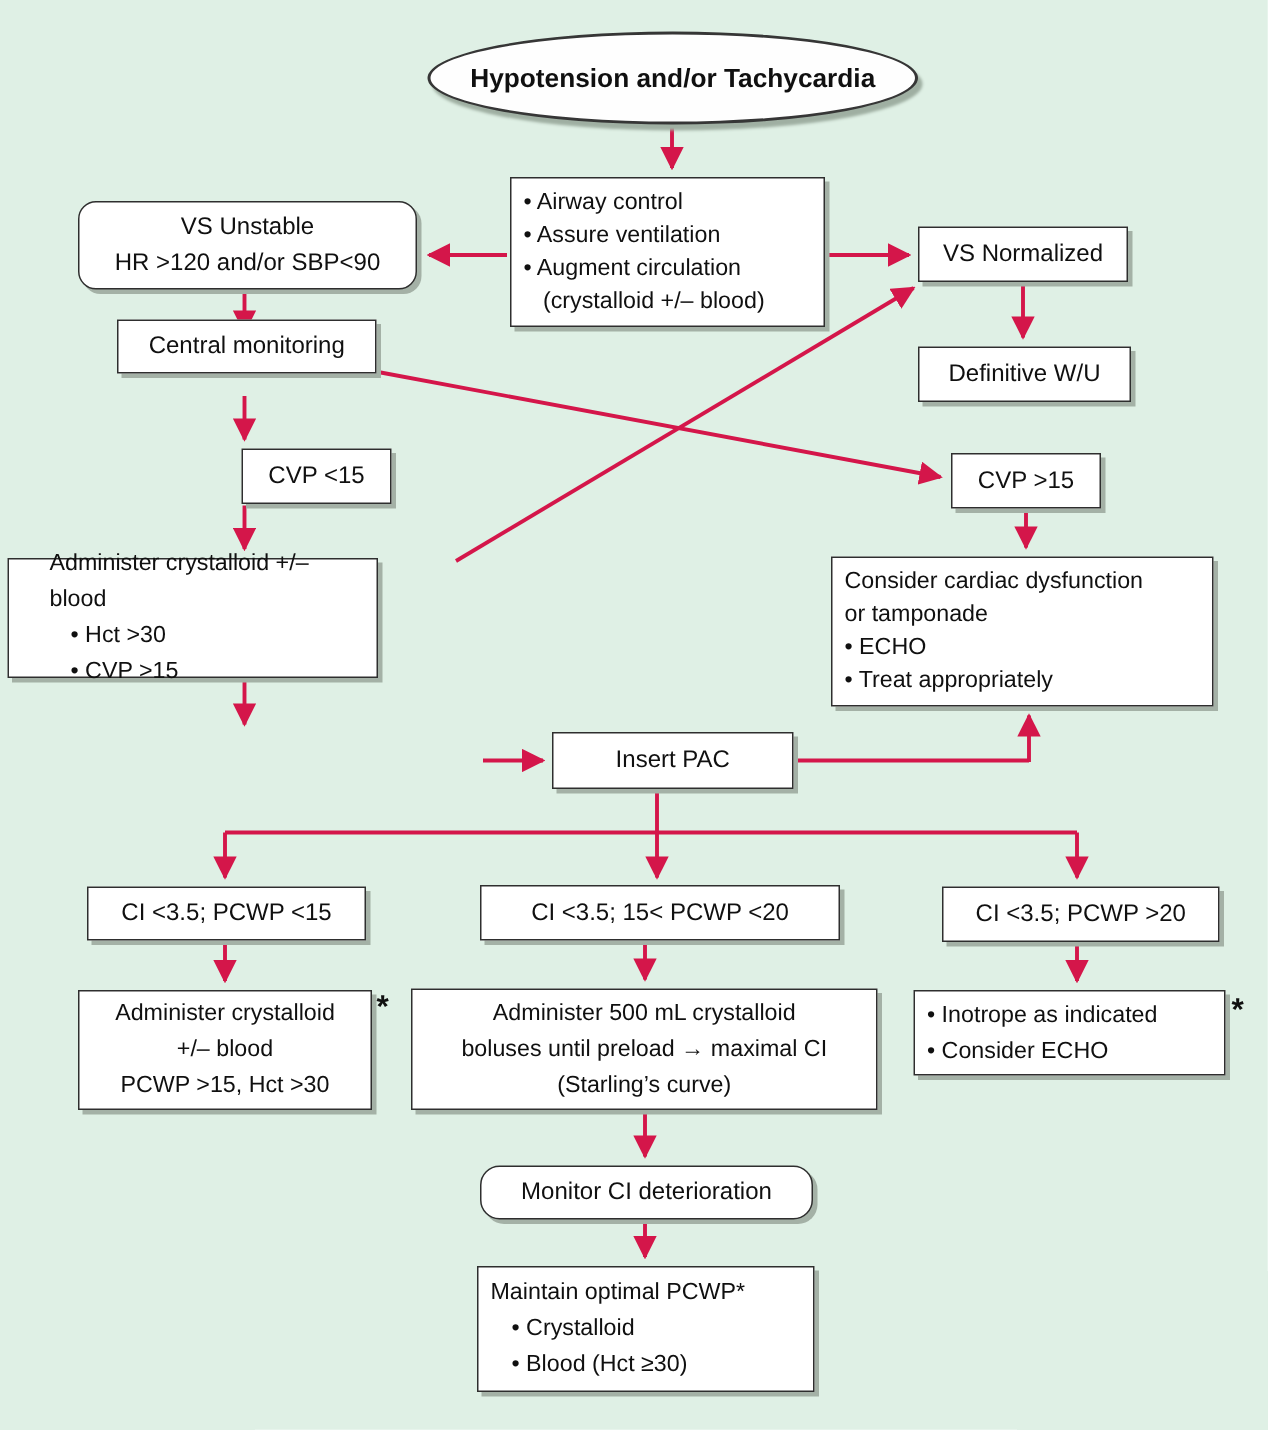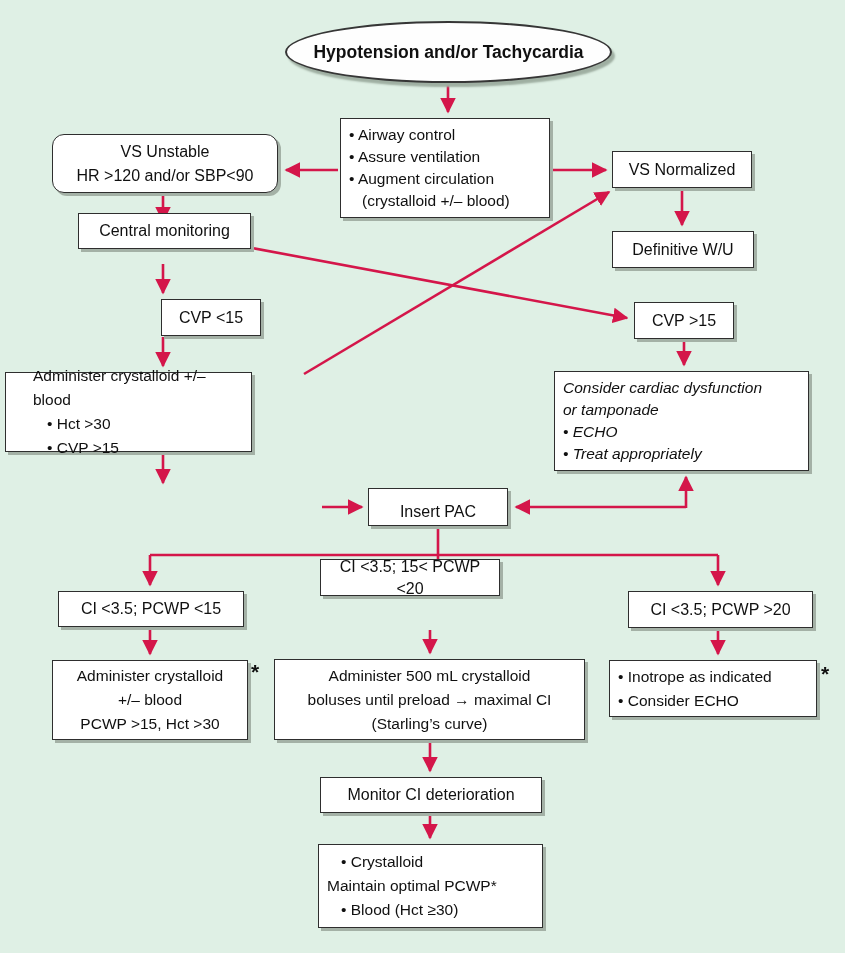--- a/index.html
+++ b/index.html
@@ -36,30 +36,30 @@
   }
   
   #n-initial{left:340px;top:118px;width:210px;height:100px;}
   #n-vs-unstable{left:52px;top:134px;width:226px;height:59px;line-height:24px;border-radius:12px;}
   #n-vs-normalized{left:612px;top:151px;width:140px;height:37px;}
   #n-definitive{left:612px;top:231px;width:142px;height:37px;}
   #n-central{left:78px;top:213px;width:173px;height:36px;}
   #n-cvp-lt{left:113px;top:299px;width:100px;height:37px;margin-left:48px;}
   #n-cvp-gt{left:634px;top:302px;width:100px;height:37px;text-align:right;}
   #n-administer{left:5px;top:372px;width:247px;height:80px;line-height:24px;padding-left:27px;}
-  #n-consider{left:554px;top:371px;width:255px;height:100px;font-style:italic;}
+  #n-consider{left:554px;top:371px;width:255px;height:100px;}
   #n-worsens{left:35px;top:489px;width:284px;height:37px;}
-  #n-insert-pac{left:368px;top:488px;width:140px;height:38px;justify-content:flex-end;}
+  #n-insert-pac{left:368px;top:488px;width:161px;height:38px;}
   #n-cond-low{left:58px;top:591px;width:186px;height:36px;}
-  #n-cond-mid{left:320px;top:559px;width:180px;height:37px;}
+  #n-cond-mid{left:320px;top:590px;width:240px;height:37px;}
   #n-cond-high{left:628px;top:591px;width:185px;height:37px;}
   #n-act-low{left:52px;top:660px;width:196px;height:80px;line-height:24px;}
   #n-act-mid{left:274px;top:659px;width:311px;height:81px;line-height:24px;}
   #n-act-high{left:609px;top:660px;width:208px;height:57px;line-height:24px;}
-  #n-monitor{left:320px;top:777px;width:222px;height:36px;}
+  #n-monitor{left:320px;top:777px;width:222px;height:36px;border-radius:13px;}
   #n-maintain{left:318px;top:844px;width:225px;height:84px;line-height:24px;}
   .asterisk{
     position:absolute;font-size:21px;font-weight:bold;color:#101010;
   }
   #ast-left{left:251px;top:660px;}
   #ast-right{left:821px;top:662px;}
 </style>
 </head>
 <body>
 
@@ -196,18 +196,18 @@
     <div class="ln">• Inotrope as indicated</div>
     <div class="ln">• Consider ECHO</div>
   </div>
   <div class="asterisk" id="ast-right">*</div>
 
   <div class="node center big" id="n-monitor">
     <div class="ln">Monitor CI deterioration</div>
   </div>
 
   <div class="node leftalign" id="n-maintain">
+    <div class="ln">Maintain optimal PCWP*</div>
     <div class="ln bullet-indent">• Crystalloid</div>
-    <div class="ln">Maintain optimal PCWP*</div>
     <div class="ln bullet-indent">• Blood (Hct ≥30)</div>
   </div>
 
 </div>
 
 </body></html>

